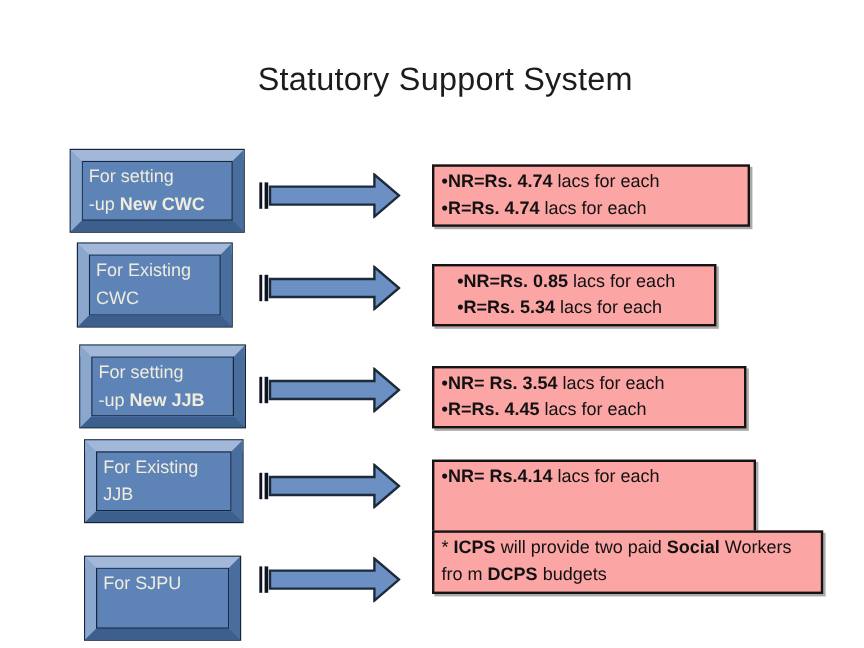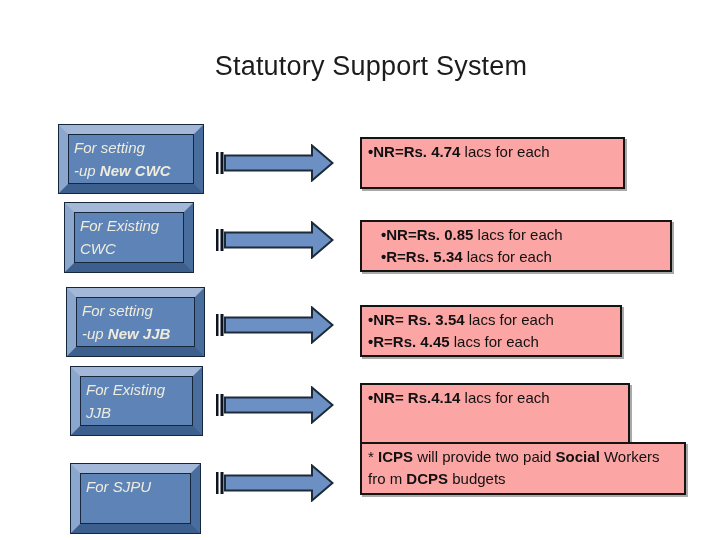--- a/index.html
+++ b/index.html
@@ -15,21 +15,20 @@
   .bevel-box{
     position:absolute;box-sizing:border-box;
     background:var(--box-face,#5d83b7);
     border:9px solid;
     border-color:var(--bevel-top,#a3b8d8) var(--bevel-right,#496e9e) var(--bevel-bottom,#3c5f8e) var(--bevel-left,#8ca7cd);
     box-shadow:0 0 0 1px var(--box-outline,#16273c), inset 0 0 0 1px var(--box-outline,#16273c);
   }
   .box-text{
     padding:3px 6px;font-size:15px;line-height:1.5;
     color:var(--box-text,#efecdd);
-    font-style:italic;
   }
   .flow-arrow{position:absolute;display:block;}
   .info-box{
     position:absolute;box-sizing:border-box;background:#fca5a5;
     border:2px solid var(--info-border,#141414);
     box-shadow:2px 2px 0 #a9a9a9;
     padding:2px 6px;font-size:15px;line-height:1.47;
     color:var(--info-text,#111111);
   }
   .seg-b{font-weight:700;}
@@ -44,30 +43,31 @@
       <div class="bevel-box" style="left: 59px; top: 125px; width: 144px; height: 68px;">
         <div class="box-text"><span class="seg-r">For setting</span><br><span class="seg-r">-up </span><span class="seg-b">New CWC</span></div>
       </div>
       <svg class="flow-arrow" width="118" height="38" viewBox="0 0 118 38" style="left: 216px; top: 144px;">
         <rect x="0" y="8" width="2.5" height="22" fill="#0d1320"></rect>
         <rect x="4.5" y="8" width="3" height="22" fill="#0d1320"></rect>
         <path d="M9 11.5 L96 11.5 L96 1.5 L116.5 19 L96 36.5 L96 26.5 L9 26.5 Z" fill="#6c8fc4" stroke="#1c2b3a" stroke-width="2" stroke-linejoin="miter"></path>
       </svg>
       <div class="info-box" style="left: 360px; top: 137px; width: 265px; height: 52px;">
         <div><span class="seg-b">•</span><span class="seg-b">NR=Rs. 4.74</span><span class="seg-r"> lacs for each</span></div>
+        <div><span class="seg-b">•</span><span class="seg-b">R=Rs. 4.74</span><span class="seg-r"> lacs for each</span></div>
       </div>
       <div class="bevel-box" style="left: 65px; top: 203px; width: 128px; height: 69px;">
         <div class="box-text"><span class="seg-r">For Existing</span><br><span class="seg-r">CWC</span></div>
       </div>
       <svg class="flow-arrow" width="118" height="38" viewBox="0 0 118 38" style="left: 216px; top: 221px;">
         <rect x="0" y="8" width="2.5" height="22" fill="#0d1320"></rect>
         <rect x="4.5" y="8" width="3" height="22" fill="#0d1320"></rect>
         <path d="M9 11.5 L96 11.5 L96 1.5 L116.5 19 L96 36.5 L96 26.5 L9 26.5 Z" fill="#6c8fc4" stroke="#1c2b3a" stroke-width="2" stroke-linejoin="miter"></path>
       </svg>
-      <div class="info-box" style="left: 360px; top: 220px; width: 312px; height: 52px; padding-left: 19px;">
+      <div class="info-box" style="left: 360px; top: 220px; width: 237px; height: 52px; padding-left: 19px;">
         <div><span class="seg-b">•</span><span class="seg-b">NR=Rs. 0.85</span><span class="seg-r"> lacs for each</span></div>
         <div><span class="seg-b">•</span><span class="seg-b">R=Rs. 5.34</span><span class="seg-r"> lacs for each</span></div>
       </div>
       <div class="bevel-box" style="left: 67px; top: 288px; width: 137px; height: 68px;">
         <div class="box-text"><span class="seg-r">For setting</span><br><span class="seg-r">-up </span><span class="seg-b">New JJB</span></div>
       </div>
       <svg class="flow-arrow" width="118" height="38" viewBox="0 0 118 38" style="left: 216px; top: 306px;">
         <rect x="0" y="8" width="2.5" height="22" fill="#0d1320"></rect>
         <rect x="4.5" y="8" width="3" height="22" fill="#0d1320"></rect>
         <path d="M9 11.5 L96 11.5 L96 1.5 L116.5 19 L96 36.5 L96 26.5 L9 26.5 Z" fill="#6c8fc4" stroke="#1c2b3a" stroke-width="2" stroke-linejoin="miter"></path>

